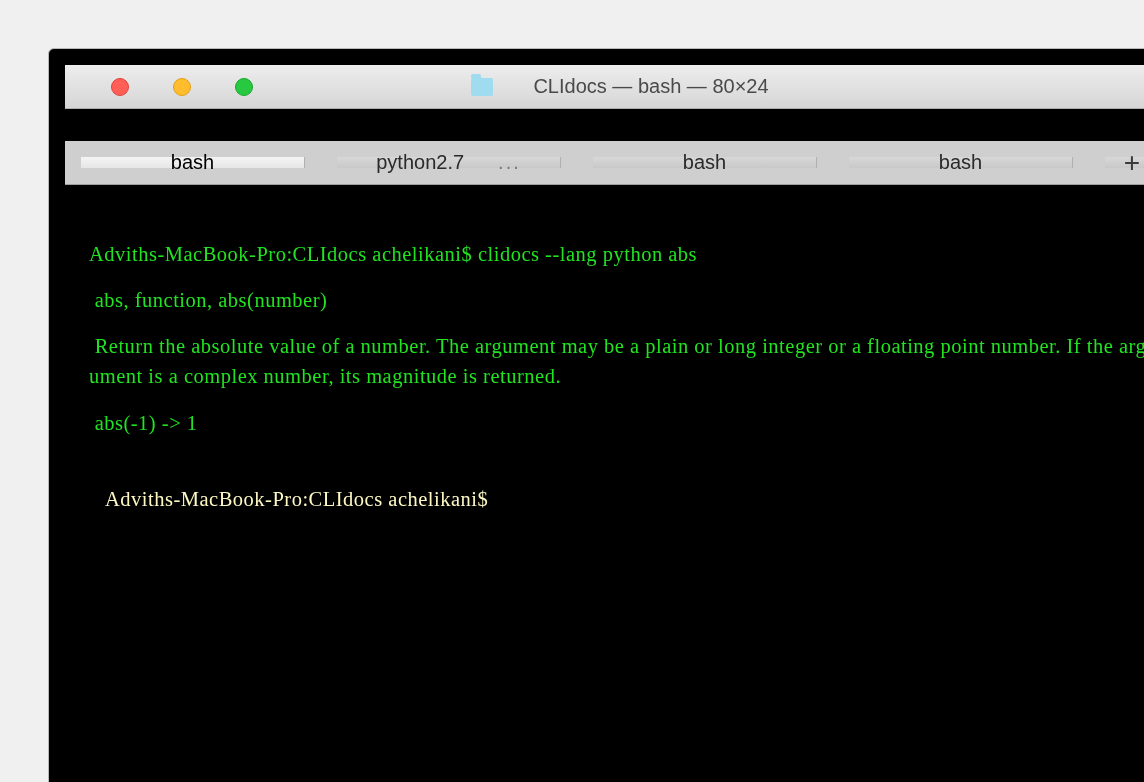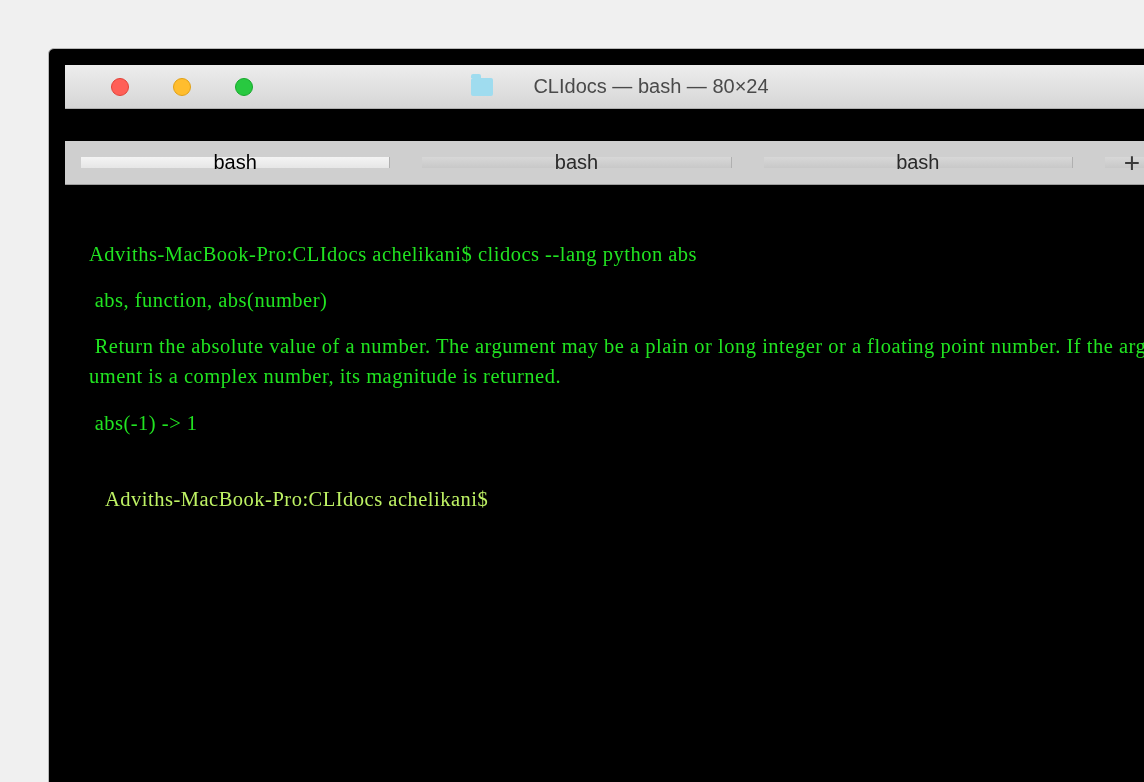--- a/index.html
+++ b/index.html
@@ -114,21 +114,21 @@
       font-family: Liberation Serif, serif;
       font-size: 20.5px;
       line-height: 1.47;
       color: #21e321;
       overflow: hidden;
       white-space: pre-wrap;
       word-break: break-all;
       letter-spacing: 0.5px;
     }
     .terminal .row { display: block; }
-    .prompt { color: #bef264; }
+    .prompt { color: #fef9c3; }
     .cursor {
       display: inline-block;
       width: 12px;
       height: 24px;
       background: transparent;
       vertical-align: text-bottom;
     }
   </style>
 </head>
 <body>
@@ -145,20 +145,24 @@
       <span class="folder-icon"></span>
       <span>CLIdocs — bash — 80×24</span>
     </div>
   </div>
 
   <div class="tabbar">
     <div class="tab active">
       <span>bash</span>
     </div>
     <div class="tab">
+      <span>python2.7</span>
+      <span class="ext">...</span>
+    </div>
+    <div class="tab">
       <span>bash</span>
     </div>
     <div class="tab">
       <span>bash</span>
     </div>
     <div class="newtab">
       <span>+</span>
     </div>
   </div>
 

